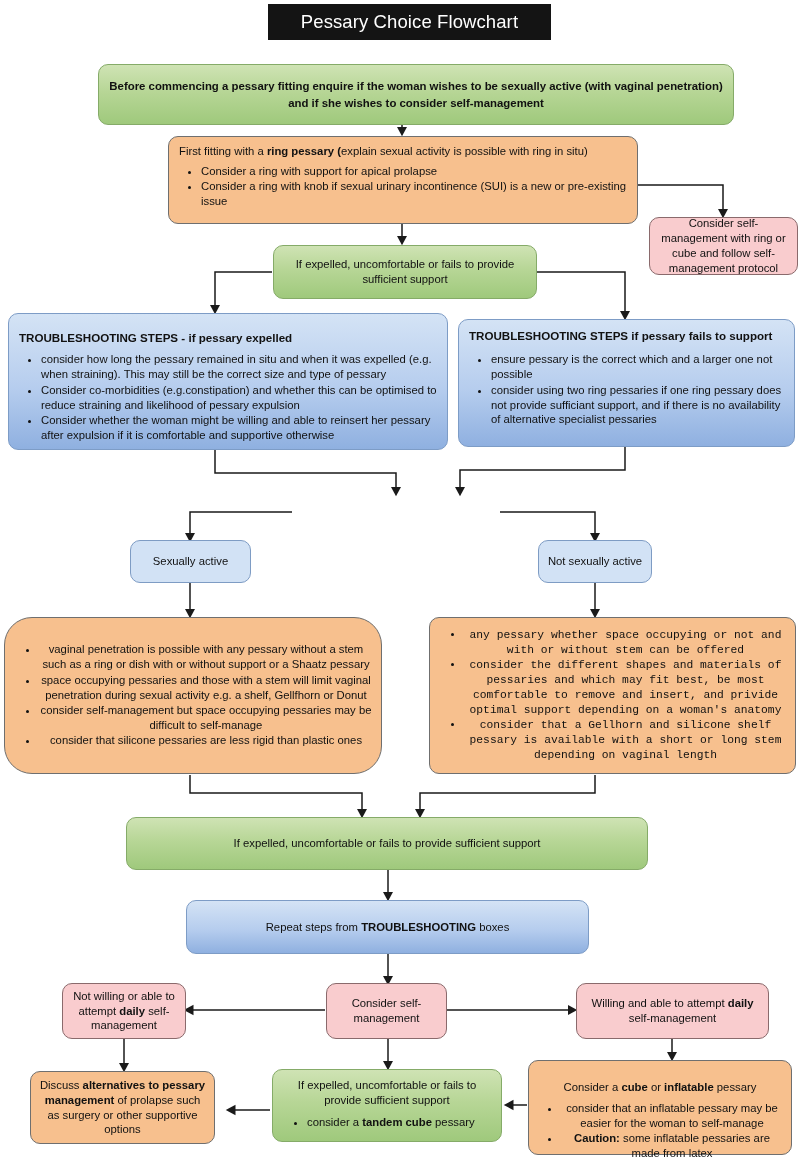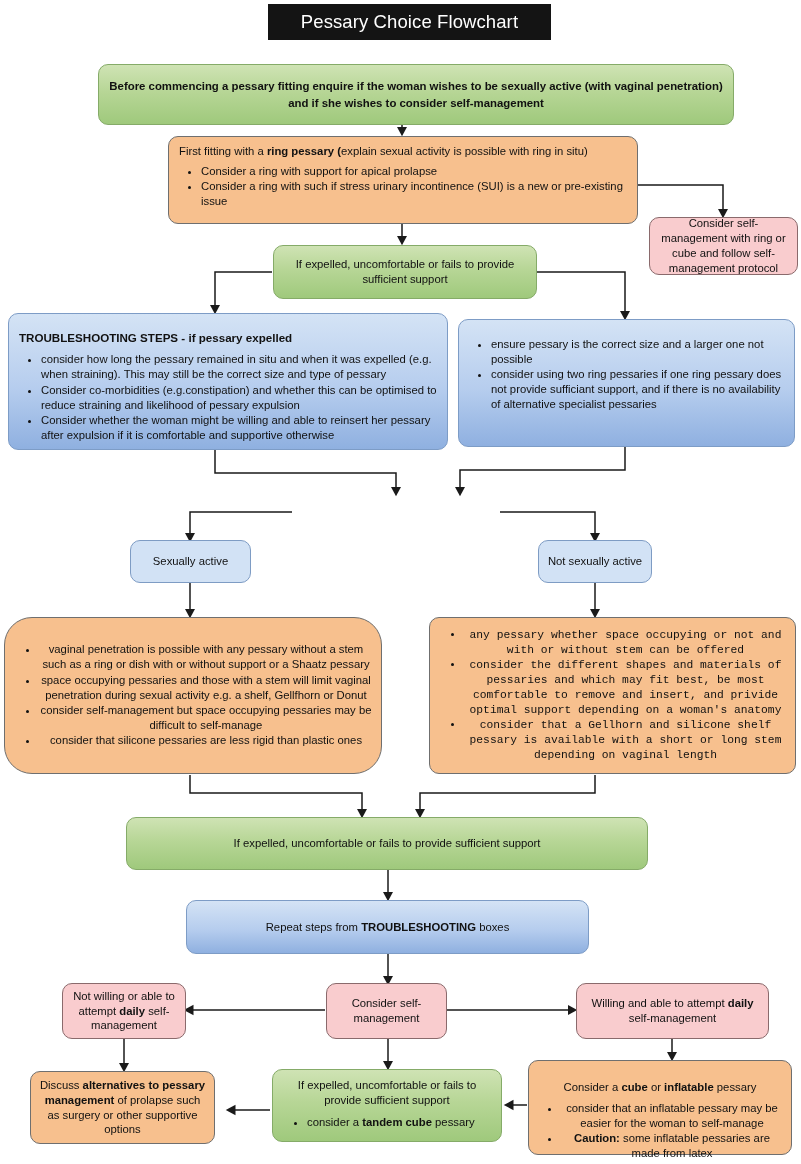--- a/index.html
+++ b/index.html
@@ -137,21 +137,21 @@
   <div class="node green center" style="left:98px; top:64px; width:636px; height:61px;">
     <div style="font-weight:bold; font-size:11.4px; line-height:1.45;">Before commencing a pessary fitting enquire if the woman wishes to be sexually active (with vaginal penetration) and if she wishes to consider self-management</div>
   </div>
 
   <div class="node orange topleft" style="left:168px; top:136px; width:470px; height:88px; padding:7px 10px;">
     <div class="hdr">
       <span>First fitting with a </span><span class="bold">ring pessary (</span><span>explain sexual activity is possible with ring in situ)</span>
     </div>
     <ul class="bullets">
       <li>Consider a ring with support  for apical prolapse</li>
-      <li>Consider a ring with such if stress urinary incontinence (SUI) is a new or pre-existing issue</li>
+      <li>Consider a ring with knob if sexual urinary incontinence (SUI) is a new or pre-existing issue</li>
     </ul>
   </div>
 
   <div class="node pink center" style="left:649px; top:217px; width:149px; height:58px;">
     <div>Consider self-management with ring or cube and follow self-management protocol</div>
   </div>
 
   <div class="node green center" style="left:273px; top:245px; width:264px; height:54px;">
     <div>If expelled, uncomfortable or fails to provide sufficient support</div>
   </div>
@@ -161,22 +161,25 @@
       <span class="bold">TROUBLESHOOTING STEPS</span><span class="bold"> - if pessary expelled</span>
     </div>
     <ul class="bullets" style="margin-top:7px;">
       <li>consider how long the pessary remained in situ and when it was expelled (e.g. when straining). This may still be the correct size and type of pessary</li>
       <li>Consider co-morbidities (e.g.constipation) and whether this can be optimised to reduce straining  and likelihood of pessary expulsion</li>
       <li>Consider whether the woman might be willing and able to reinsert her pessary after expulsion if it is comfortable and supportive otherwise</li>
     </ul>
   </div>
 
   <div class="node blue topleft" style="left:458px; top:319px; width:337px; height:128px; padding:8px 10px;">
+    <div style="font-size:11.6px;">
+      <span class="bold">TROUBLESHOOTING STEPS</span><span class="bold"> if pessary fails to support</span>
+    </div>
     <ul class="bullets" style="margin-top:9px;">
-      <li>ensure pessary is the correct size and a larger one not possible</li>
+      <li>ensure pessary is the correct which and a larger one not possible</li>
       <li>consider using two ring pessaries if one ring pessary does not provide sufficiant support, and if there is no availability of alternative specialist pessaries</li>
     </ul>
   </div>
 
 
   <div class="node bluelight center" style="left:130px; top:540px; width:121px; height:43px;">
     <div>Sexually active</div>
   </div>
 
   <div class="node bluelight center" style="left:538px; top:540px; width:114px; height:43px;">

